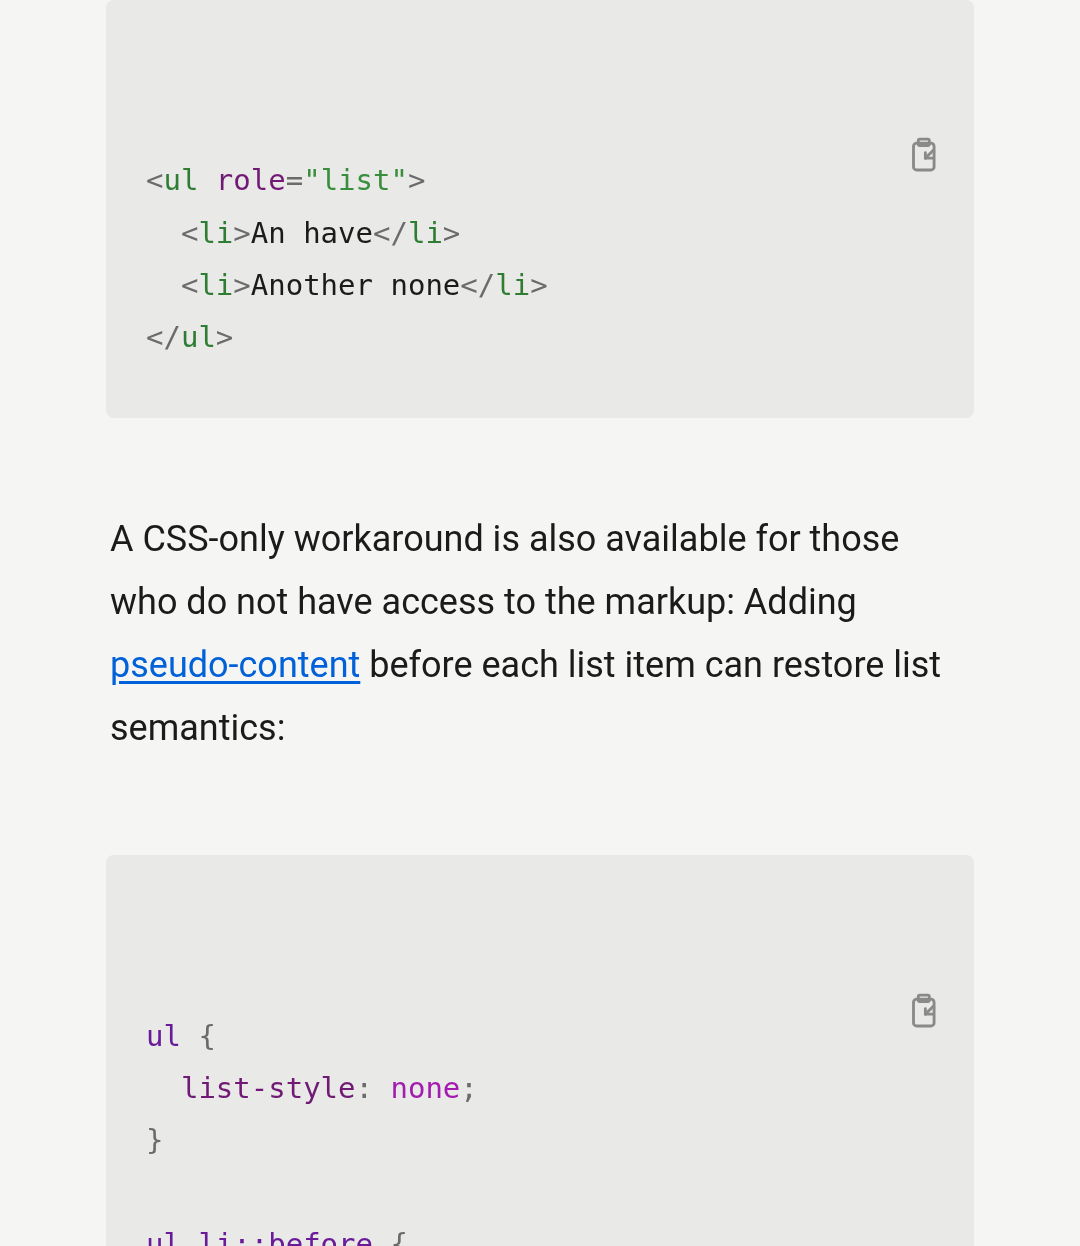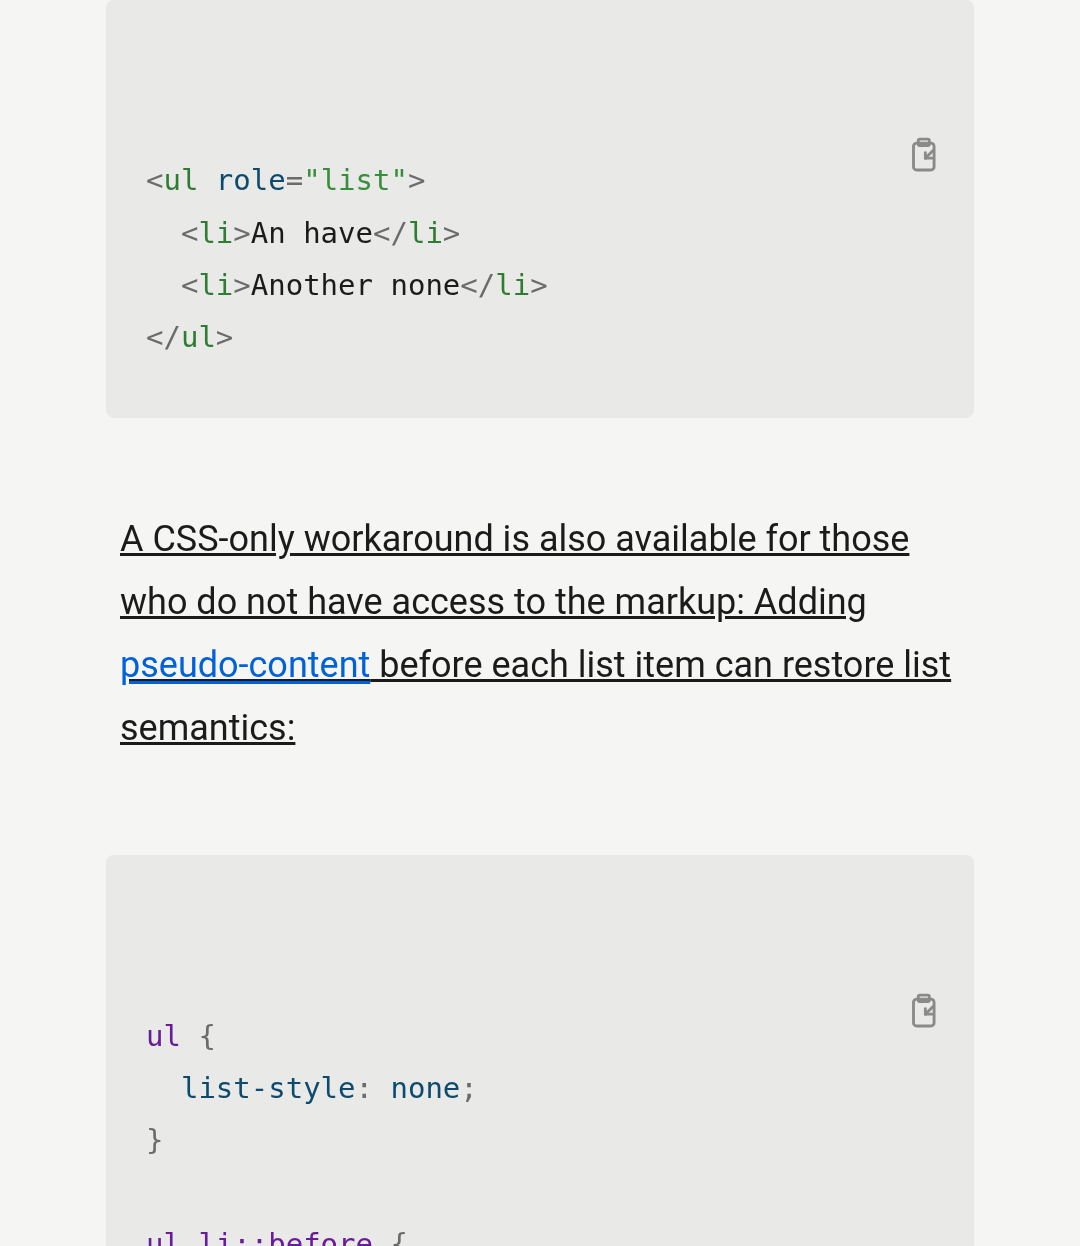--- a/index.html
+++ b/index.html
@@ -32,32 +32,31 @@
     top: 32px;
     right: 32px;
     width: 38px;
     height: 38px;
     cursor: pointer;
     color: #8a8a88;
   }
   .copybtn svg { display: block; width: 100%; height: 100%; }
 
   .tok-tag   { color: #2e7d32; }  
-  .tok-attr  { color: #0c4a6e; }  
+  .tok-attr  { color: #701a75; }  
   .tok-str   { color: #388e3c; }  
   .tok-punct { color: #6b6b6b; }  
   .tok-sel   { color: #6a1b9a; }  
-  .tok-kw    { color: #0c4a6e; }  
+  .tok-kw    { color: #a21caf; }  
 
   .para {
-    margin: 90px 0 95px 14px;
+    margin: 90px 0 95px 4px;
     font-size: 36px;
     line-height: 1.75;
     color: #1b1b1b;
-    text-decoration: underline;
   }
   .para a {
     color: #0061d8;
     text-decoration: underline;
     text-underline-offset: 4px;
   }
 </style>
 </head>
 <body>
 

